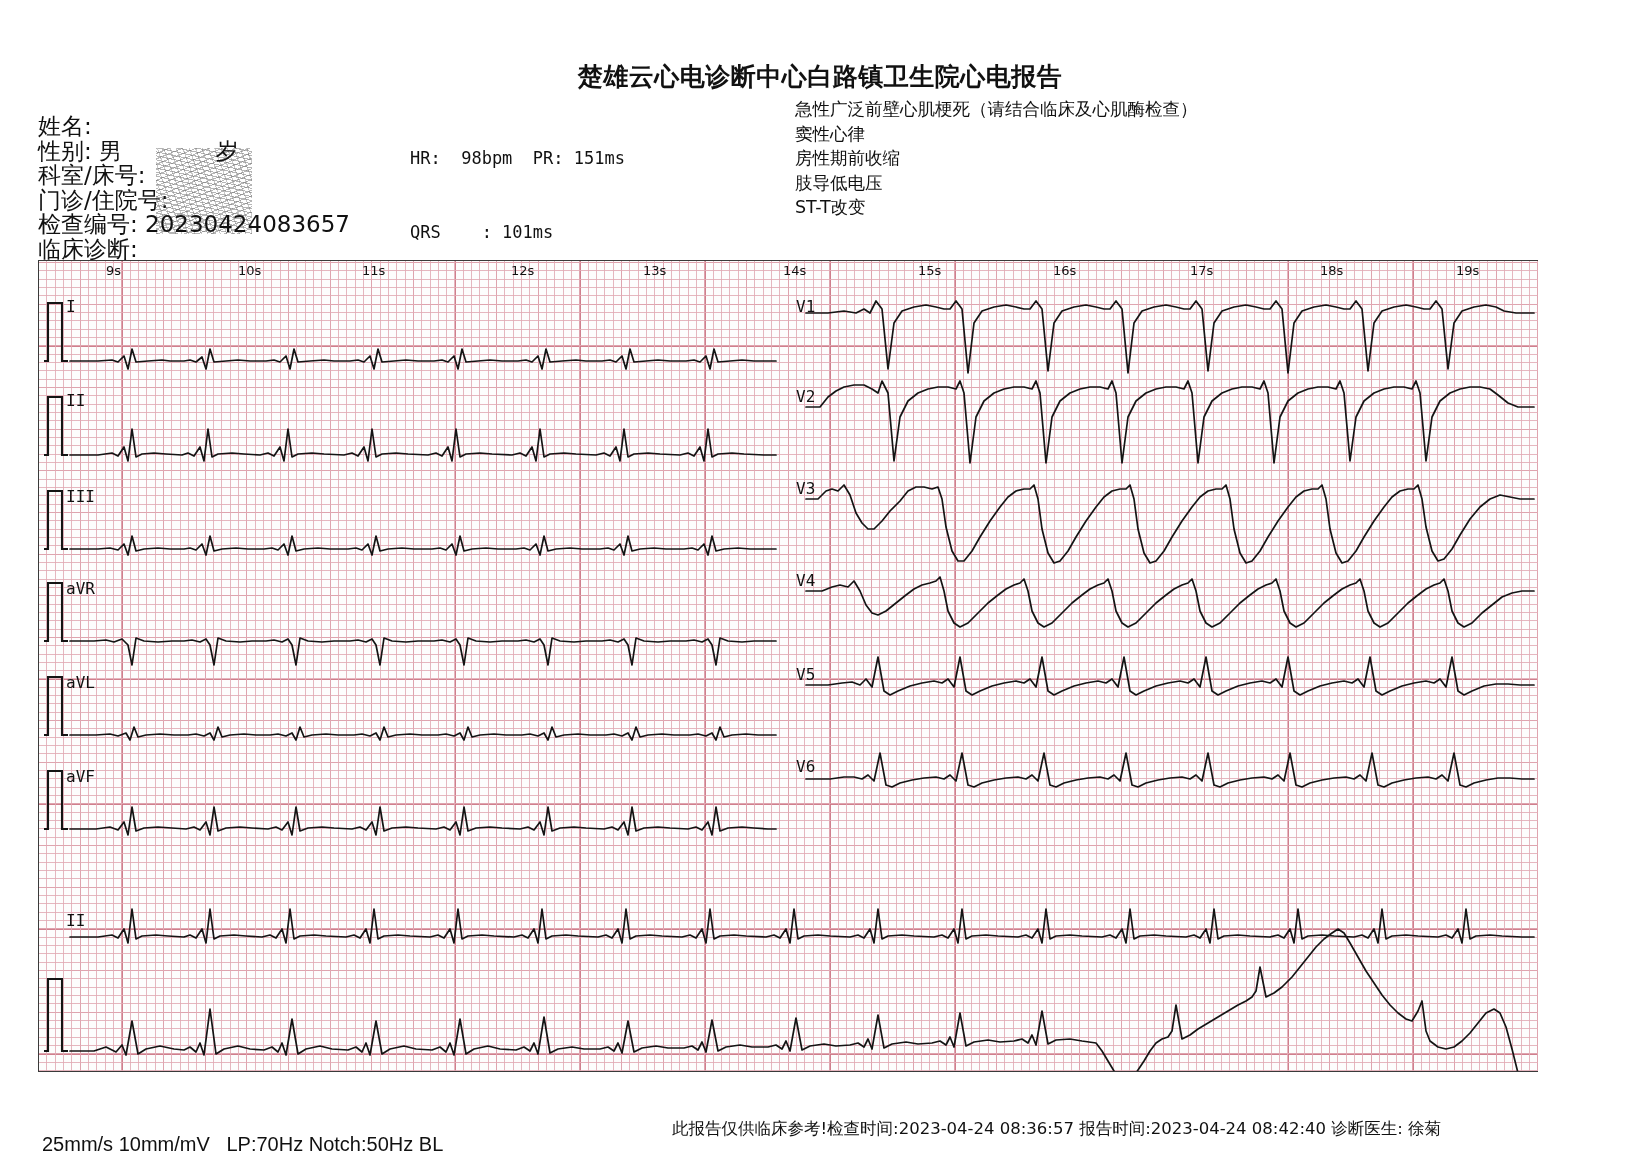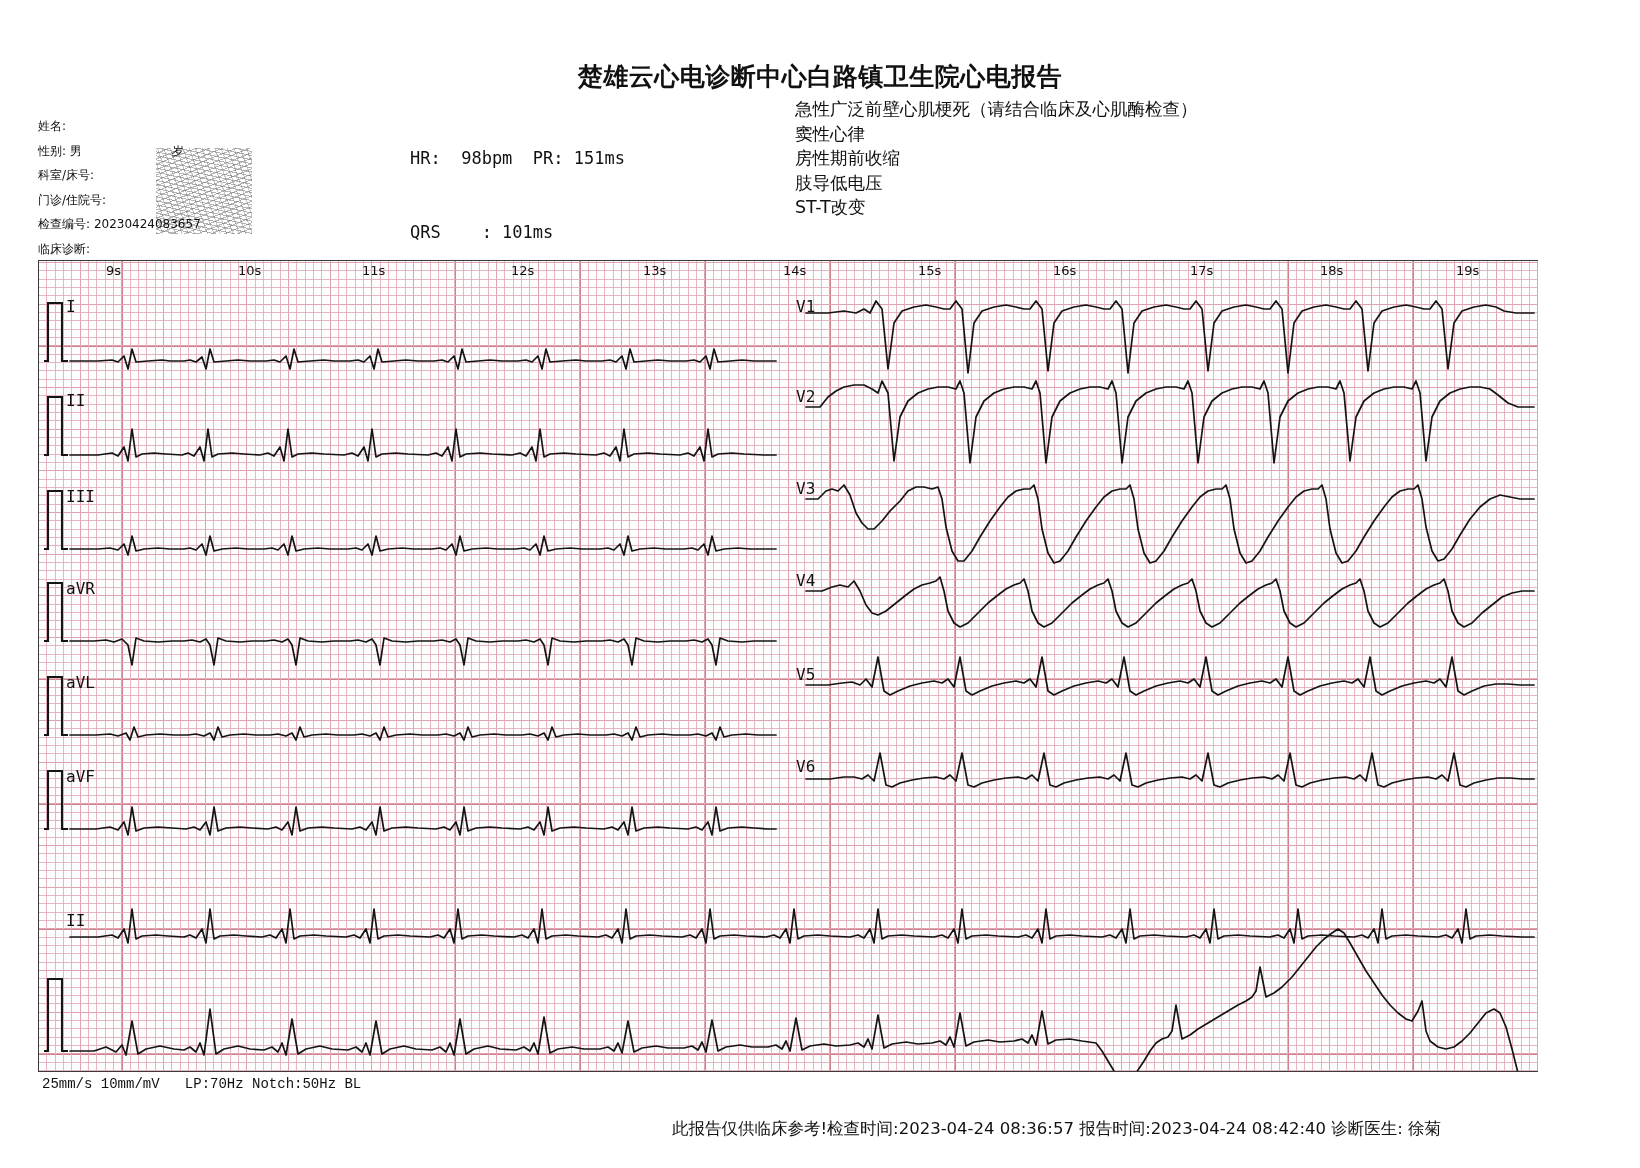--- a/index.html
+++ b/index.html
@@ -34,21 +34,21 @@
     font-size: 25px;
     letter-spacing: 0.5px;
   }
 
   
   .patient-block {
     position: absolute;
     left: 38px;
     top: 82px;
     font-family: "DejaVu Sans", sans-serif;
-    font-size: 12px;
+    font-size: 23px;
     line-height: 24.5px;
     white-space: nowrap;
   }
   .patient-block div { position: relative; }
   .redact {
     position: absolute;
     background:
       repeating-linear-gradient(12deg, rgba(120,120,120,.55) 0 1px, rgba(255,255,255,0) 1px 4px),
       repeating-linear-gradient(-22deg, rgba(110,110,110,.5) 0 1px, rgba(255,255,255,0) 1px 5px),
       repeating-linear-gradient(70deg, rgba(130,130,130,.45) 0 1px, rgba(255,255,255,0) 1px 6px);
@@ -134,23 +134,23 @@
   .calib {
     fill: none;
     stroke: #141414;
     stroke-width: 2.1;
   }
 
   
   .footer-left {
     position: absolute;
     left: 42px;
-    top: 1044px;
-    font-family: Liberation Mono, monospace;
-    font-size: 14px;
+    top: 1101px;
+    font-family: Liberation Sans, sans-serif;
+    font-size: 20px;
     white-space: pre;
   }
   .footer-right {
     position: absolute;
     left: 672px;
     top: 1086px;
     font-family: "DejaVu Sans", sans-serif;
     font-size: 16.5px;
     white-space: nowrap;
   }

